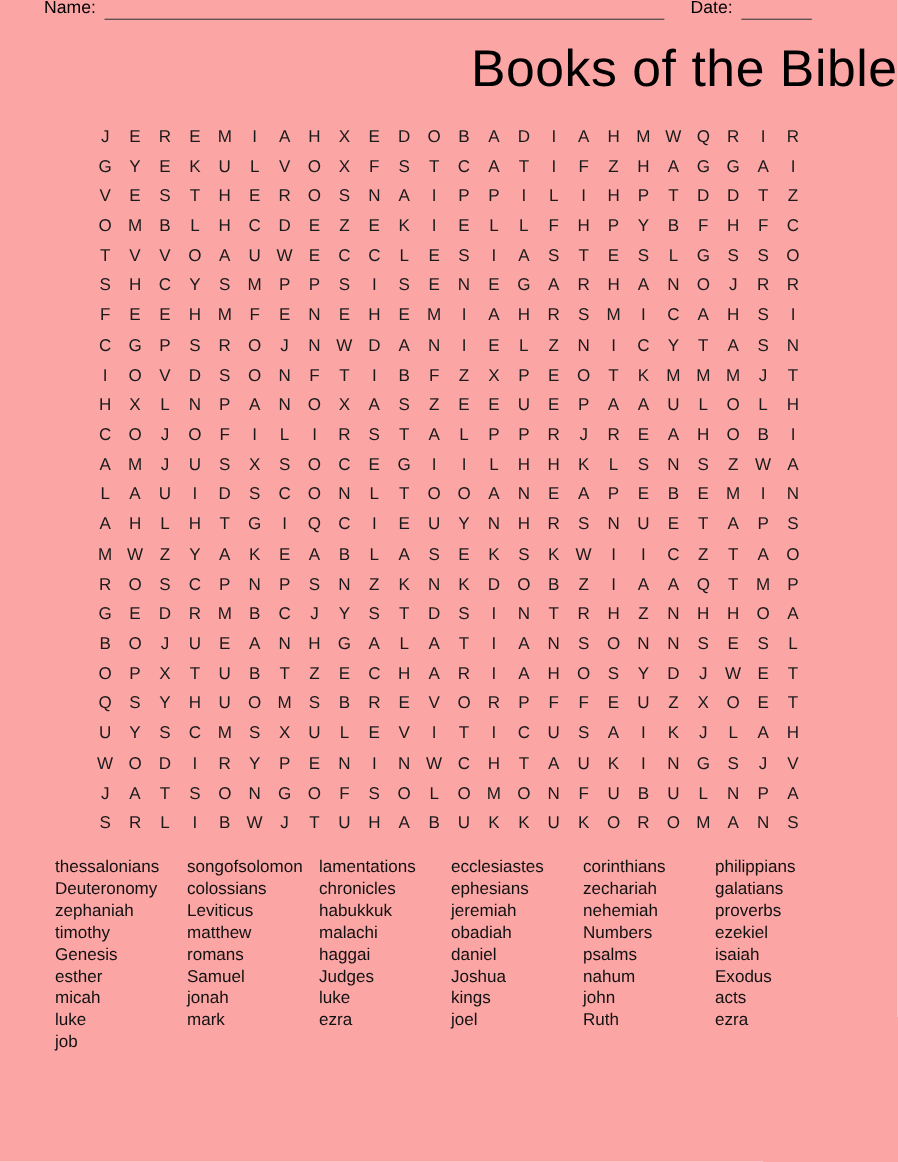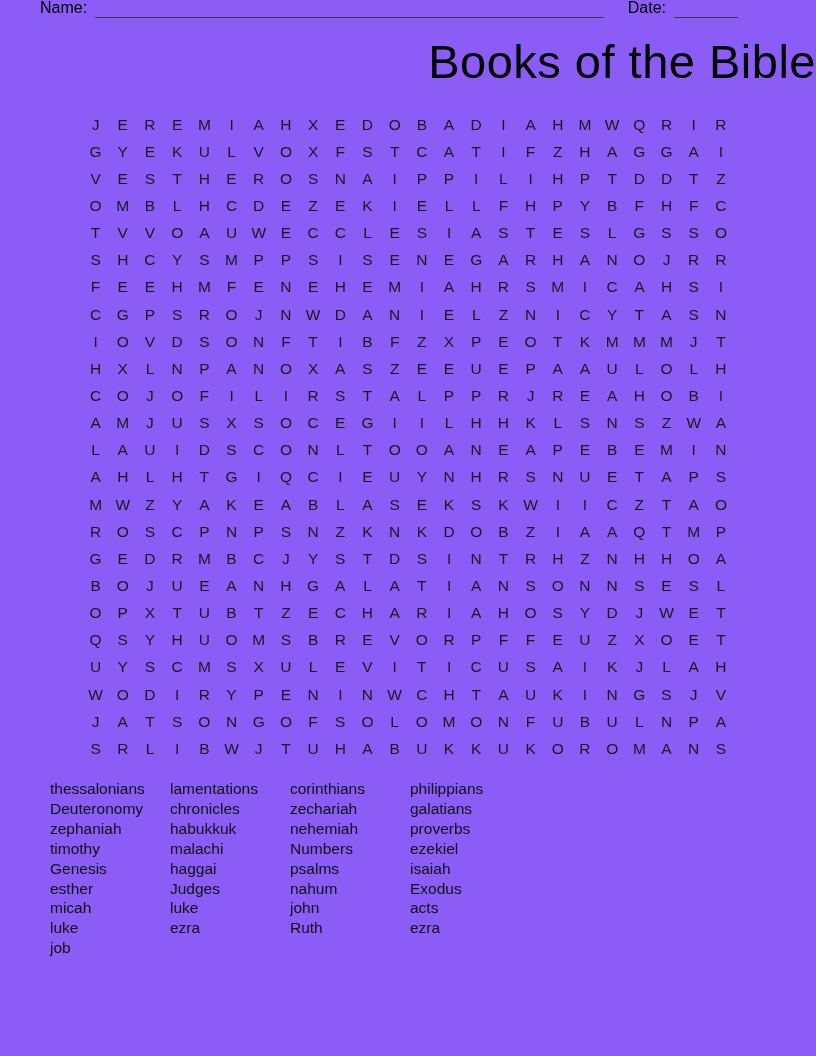--- a/index.html
+++ b/index.html
@@ -4,21 +4,21 @@
 <style>
   * { margin: 0; padding: 0; box-sizing: border-box; }
   html, body { background: #fff; }
   body {
     width: 816px; height: 1056px;
     font-family: "Liberation Sans", sans-serif;
     color: #000;
     position: relative;
     overflow: hidden;
   }
-  .page { position: absolute; inset: 0; background: #8b5cf6; }
+  .page { position: absolute; inset: 0; background: #fca5a5; }
 
   
   .header-row {
     position: absolute; top: 0; left: 40px; right: 78px;
     display: flex; align-items: flex-end; height: 18px;
     font-size: 16px; color: #000;
   }
   .hdr-label { white-space: nowrap; padding-bottom: 1px; }
   .fill-line {
     border-bottom: 1.6px solid #3d3d3d;
@@ -709,28 +709,48 @@
         <div class="word-item">Deuteronomy</div>
         <div class="word-item">zephaniah</div>
         <div class="word-item">timothy</div>
         <div class="word-item">Genesis</div>
         <div class="word-item">esther</div>
         <div class="word-item">micah</div>
         <div class="word-item">luke</div>
         <div class="word-item">job</div>
       </div>
       <div class="word-col">
+        <div class="word-item">songofsolomon</div>
+        <div class="word-item">colossians</div>
+        <div class="word-item">Leviticus</div>
+        <div class="word-item">matthew</div>
+        <div class="word-item">romans</div>
+        <div class="word-item">Samuel</div>
+        <div class="word-item">jonah</div>
+        <div class="word-item">mark</div>
+      </div>
+      <div class="word-col">
         <div class="word-item">lamentations</div>
         <div class="word-item">chronicles</div>
         <div class="word-item">habukkuk</div>
         <div class="word-item">malachi</div>
         <div class="word-item">haggai</div>
         <div class="word-item">Judges</div>
         <div class="word-item">luke</div>
         <div class="word-item">ezra</div>
+      </div>
+      <div class="word-col">
+        <div class="word-item">ecclesiastes</div>
+        <div class="word-item">ephesians</div>
+        <div class="word-item">jeremiah</div>
+        <div class="word-item">obadiah</div>
+        <div class="word-item">daniel</div>
+        <div class="word-item">Joshua</div>
+        <div class="word-item">kings</div>
+        <div class="word-item">joel</div>
       </div>
       <div class="word-col">
         <div class="word-item">corinthians</div>
         <div class="word-item">zechariah</div>
         <div class="word-item">nehemiah</div>
         <div class="word-item">Numbers</div>
         <div class="word-item">psalms</div>
         <div class="word-item">nahum</div>
         <div class="word-item">john</div>
         <div class="word-item">Ruth</div>

